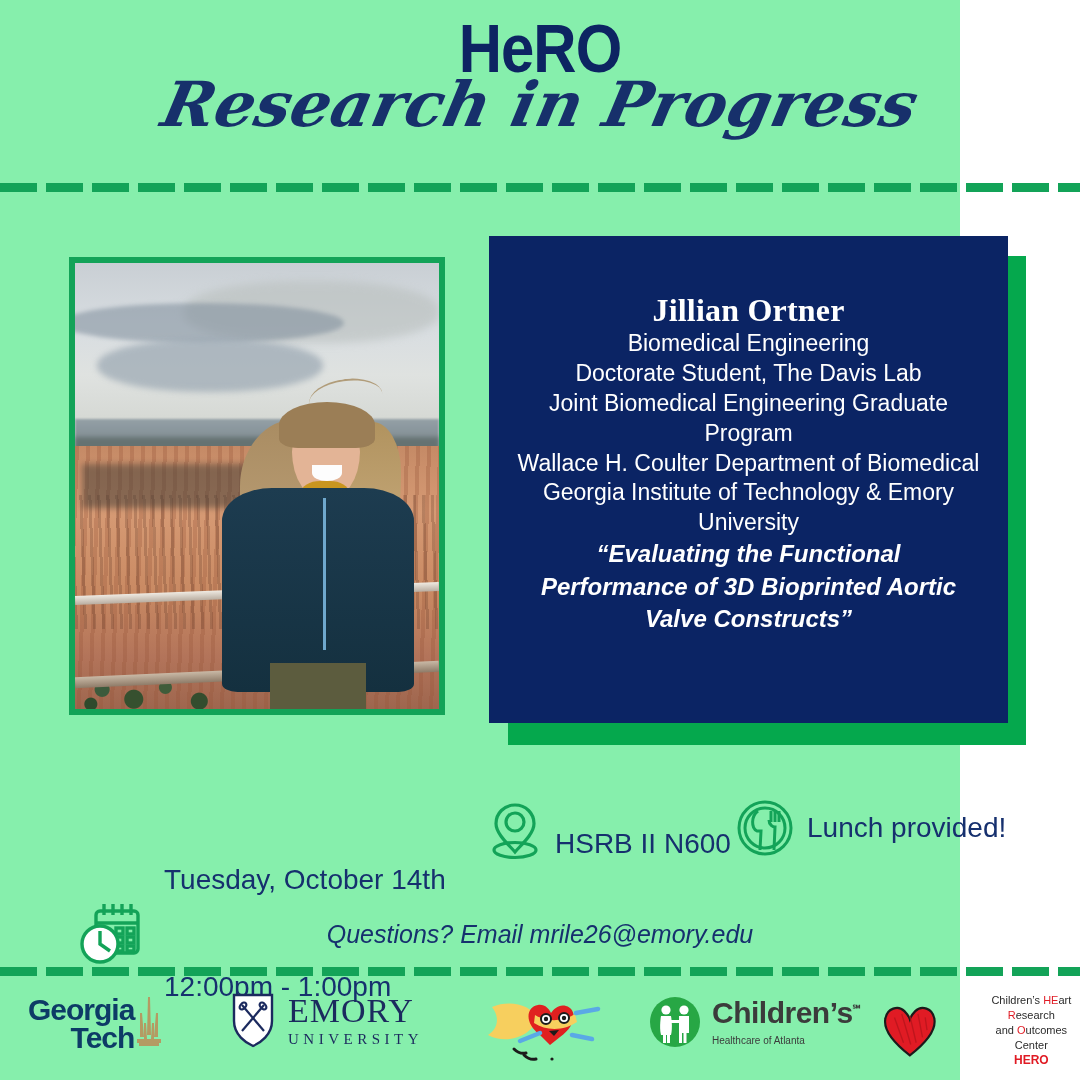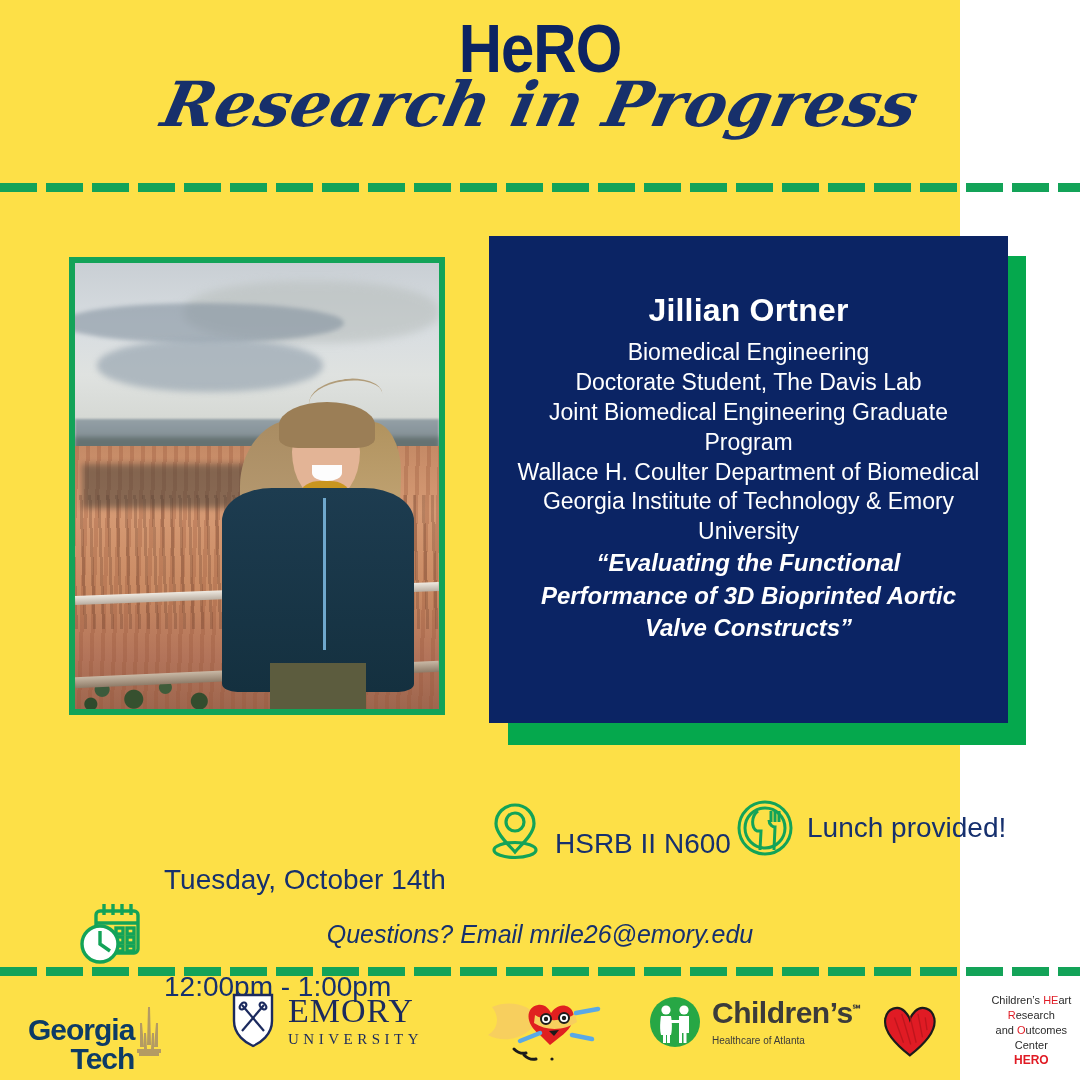--- a/index.html
+++ b/index.html
@@ -2,21 +2,21 @@
 <html><head>
 <meta charset="utf-8">
 <style>
   * { box-sizing: border-box; margin: 0; padding: 0; }
   html, body {
     width: 1080px; height: 1080px;
     background: #ffffff;
     font-family: "Liberation Sans", sans-serif;
     overflow: hidden;
   }
-  #poster { position: relative; width: 960px; height: 1080px; background: #fde047; }
+  #poster { position: relative; width: 960px; height: 1080px; background: #86efac; }
 
   
   .header { position: absolute; left: 0; top: 0; width: 1080px; height: 178px; }
   .hero-title {
     position: absolute; left: 0; top: 14px; width: 1080px;
     text-align: center;
     font-family: "Liberation Sans Narrow", "Liberation Sans", sans-serif;
     font-weight: bold; font-size: 68px; letter-spacing: -1px;
     color: #0d2462; line-height: 1;
     transform: scaleX(.88); transform-origin: center top;
@@ -166,23 +166,22 @@
   .panel-shadow {
     position: absolute; left: 508px; top: 256px;
     width: 518px; height: 489px; background: #05a84d;
   }
   .panel {
     position: absolute; left: 489px; top: 236px;
     width: 519px; height: 487px; background: #0b2464;
     padding: 56px 26px 0 26px; text-align: center; color: #ffffff;
   }
   .speaker-name {
-    font-family: Liberation Sans, sans-serif;
+    font-family: Liberation Serif, serif;
     font-weight: bold; font-size: 32px; letter-spacing: .2px;
-    margin-bottom: 9px;
   }
   .affil-line {
     font-family: "Liberation Sans Narrow", "Liberation Sans", sans-serif;
     font-size: 23px; line-height: 1.30; color: #fff;
   }
   .talk-title {
     font-family: "Liberation Sans Narrow", "Liberation Sans", sans-serif;
     font-weight: bold; font-style: italic; font-size: 24px; line-height: 1.35;
     padding: 0 6px;
   }
@@ -209,21 +208,21 @@
     font-style: italic; font-size: 25px; color: #16306e;
   }
 
   
   .logos { position: absolute; left: 0; top: 985px; width: 1080px; height: 95px; }
   .logo { position: absolute; display: flex; align-items: center; }
 
   .gt { left: 28px; top: 10px; }
   .gt-words {
     font-family: "Liberation Sans", sans-serif; font-weight: bold;
-    color: #0d3b66; line-height: .95; letter-spacing: -1px; margin-top: 21px;
+    color: #0d3b66; line-height: .95; letter-spacing: -1px;
   }
   .gt-words .l1 { font-size: 30px; display: block; }
   .gt-words .l2 { font-size: 30px; display: block; text-align: right; }
 
   .emory { left: 230px; top: 6px; }
   .emory-words {
     margin-left: 12px; color: #1b2a5e;
     font-family: "Liberation Serif", serif; line-height: 1;
   }
   .emory-words .e1 { font-size: 34px; letter-spacing: 1px; display: block; }

